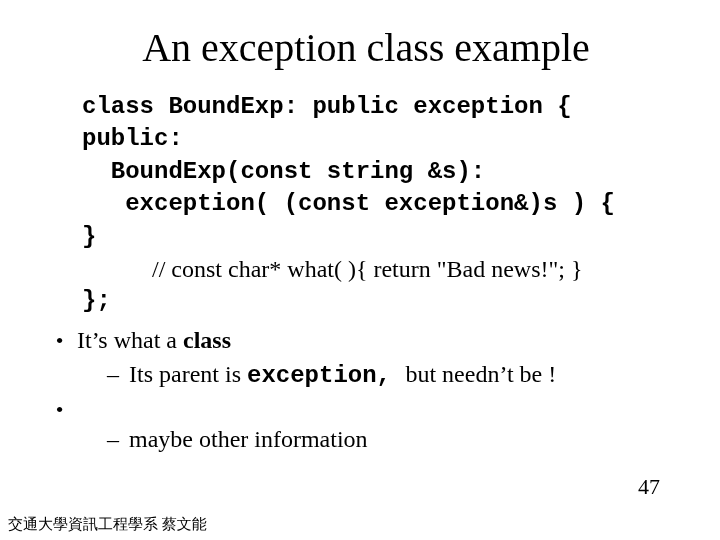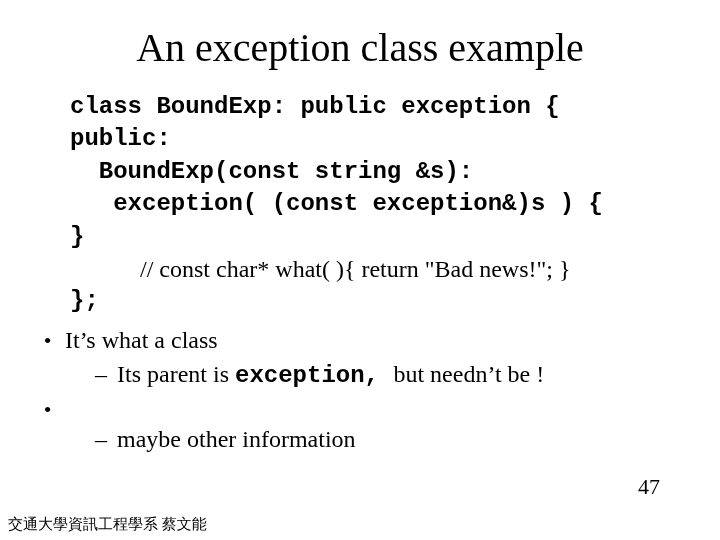--- a/index.html
+++ b/index.html
@@ -9,21 +9,21 @@
     height: 540px;
     background: #ffffff;
     font-family: "Times New Roman", Times, serif;
     color: #000;
     overflow: hidden;
   }
   .slide {
     box-sizing: border-box;
     width: 720px;
     height: 540px;
-    padding: 20px 30px 0 30px;
+    padding: 20px 30px 0 42px;
     position: relative;
   }
   h1.title {
     font-size: 40px;
     font-weight: normal;
     text-align: center;
     margin: 4px 0 20px 0;
   }
   .content {
     font-size: 24px;
@@ -73,21 +73,21 @@
     font-size: 15px;
     text-align: center;
   }
   .pagenum {
     position: absolute;
     right: 60px;
     bottom: 40px;
     font-size: 22px;
   }
   .kw { 
-    font-weight: normal;
+    font-weight: bold;
   }
 </style>
 </head>
 <body>
 
 <div class="slide">
 
   <h1 class="title">An exception class example</h1>
 
   <div class="content">

